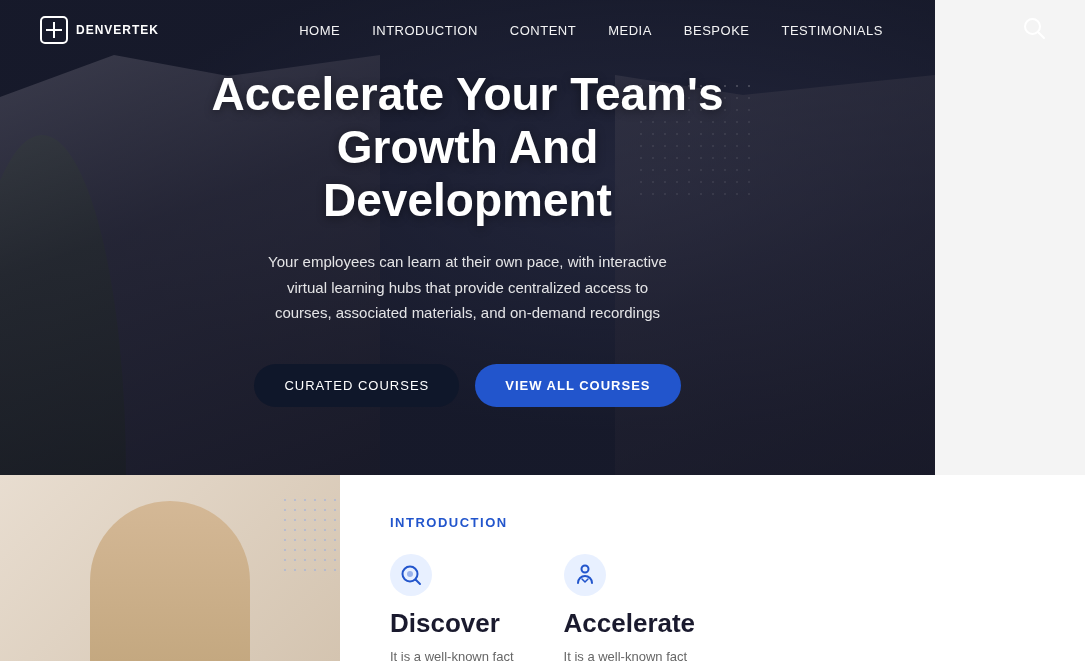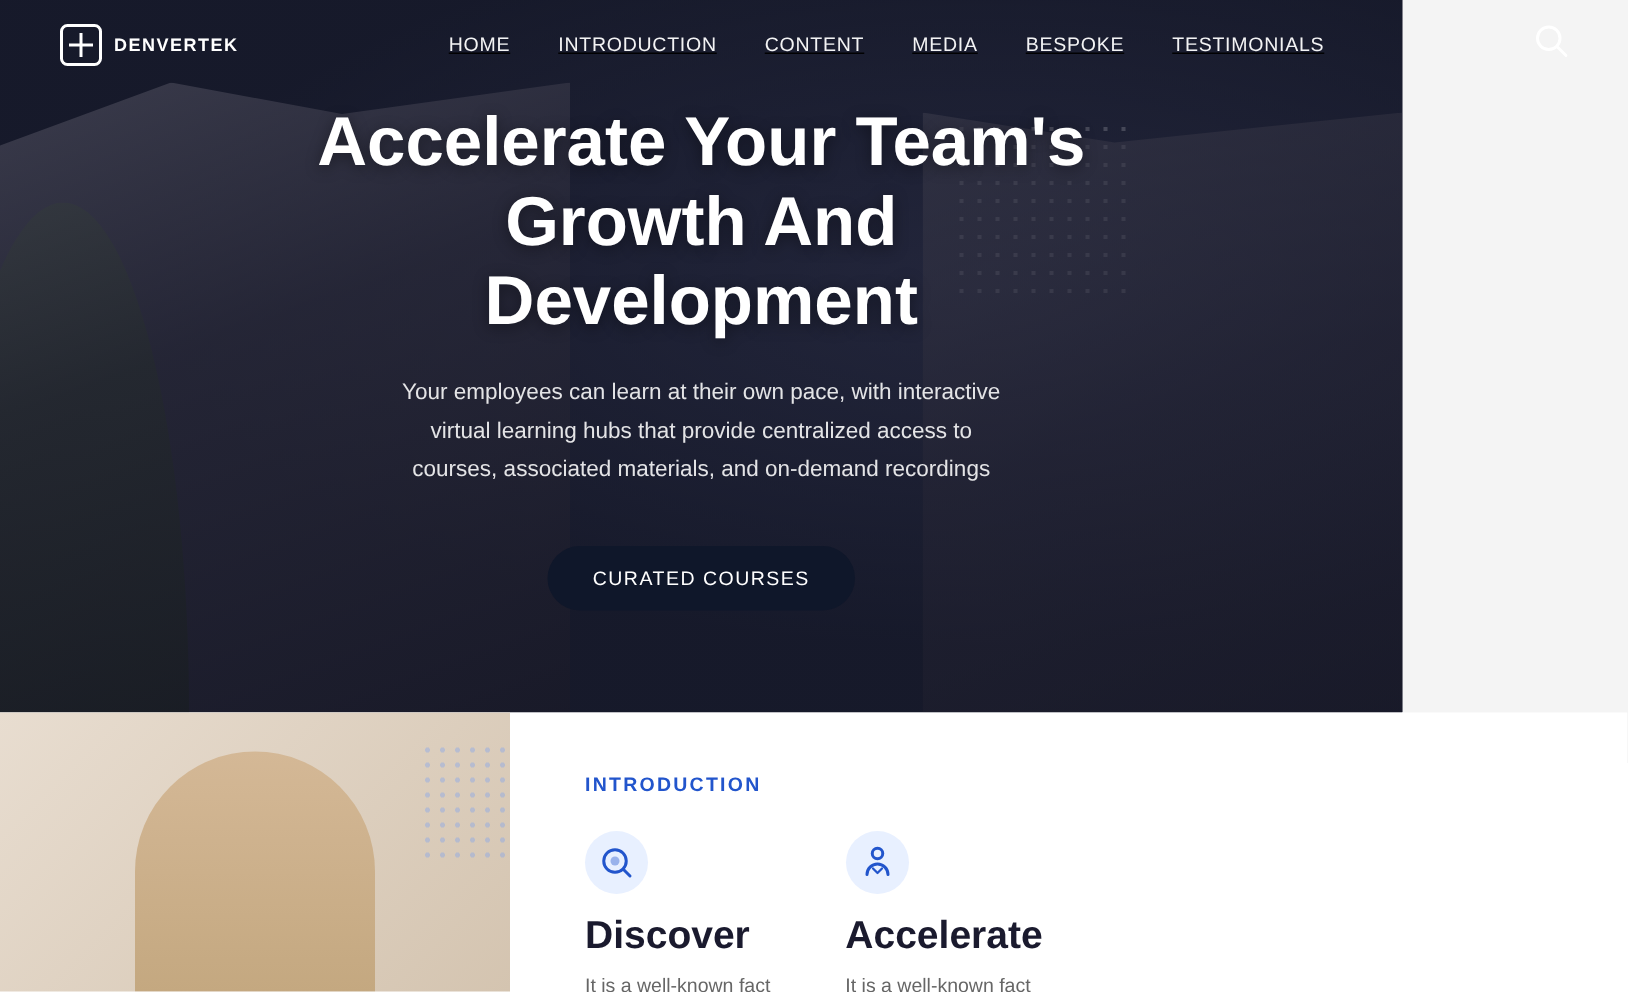--- a/index.html
+++ b/index.html
@@ -38,21 +38,20 @@
     .logo-icon {
       width: 28px;
       height: 28px;
       color: #fff;
     }
 
     .nav-links {
       display: flex;
       gap: 32px;
       list-style: none;
-      text-decoration: underline;
     }
 
     .nav-links li a {
       color: #fff;
       text-decoration: none;
       font-size: 13px;
       font-weight: 500;
       letter-spacing: 0.5px;
       text-transform: uppercase;
       opacity: 0.95;
@@ -335,20 +334,21 @@
   <div class="hero-dots"></div>
   <div class="hero-plant"></div>
   <div class="hero-people-left"></div>
   <div class="hero-people-right"></div>
 
   <div class="hero-content">
     <h1 class="hero-title">Accelerate Your Team's Growth And Development</h1>
     <p class="hero-subtitle">Your employees can learn at their own pace, with interactive virtual learning hubs that provide centralized access to courses, associated materials, and on-demand recordings</p>
     <div class="hero-buttons">
       <button class="btn-yellow">CURATED COURSES</button>
+      <button class="btn-blue">VIEW ALL COURSES</button>
     </div>
   </div>
 </section>
 
 <section class="intro-section">
   <div class="intro-image">
     <div class="intro-person"></div>
     <div class="intro-dots"></div>
   </div>
 

